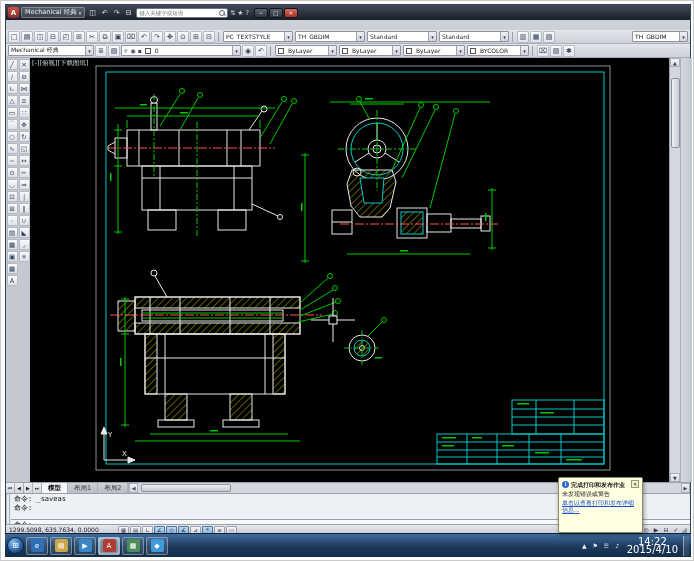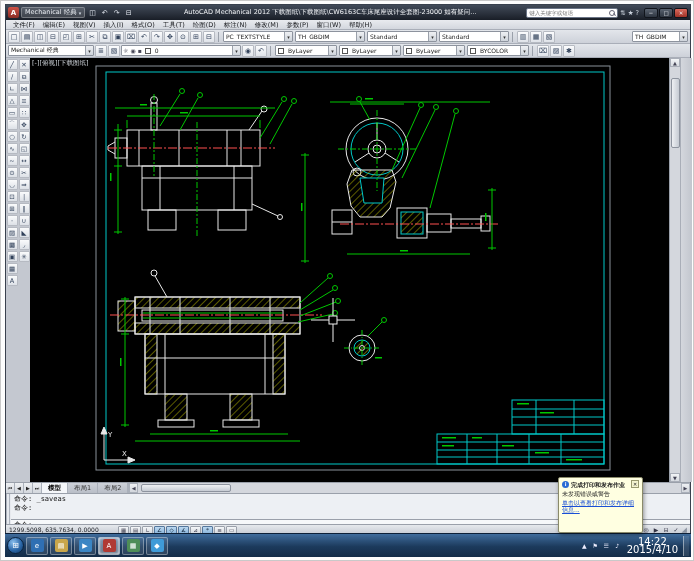--- a/index.html
+++ b/index.html
@@ -114,53 +114,37 @@
           <span class="qat-btn">
             <span>↶</span>
           </span>
           <span class="qat-btn">
             <span>↷</span>
           </span>
           <span class="qat-btn">
             <span>⊟</span>
           </span>
         </span>
-      <span class="title-text">AutoCAD Mechanical 2012  下载图纸\下载图纸\CW6163C车床尾座设计全套图-23000 如有疑问...</span>
       <span class="ic-search">
         <input placeholder="键入关键字或短语" style="">
         <span class="mag"></span>
       </span>
       <span class="ic-icons">
 
       <span>⇅</span>
           <span>★</span>
           <span>?</span>
         </span>
       <span class="winbtns">
         <span class="wb">─</span>
         <span class="wb">□</span>
         <span class="wb close">✕</span>
       </span>
     </div>
 
-    <div class="menubar">
-
-    <span class="menu-item">文件(F)</span>
-        <span class="menu-item">编辑(E)</span>
-        <span class="menu-item">视图(V)</span>
-        <span class="menu-item">插入(I)</span>
-        <span class="menu-item">格式(O)</span>
-        <span class="menu-item">工具(T)</span>
-        <span class="menu-item">绘图(D)</span>
-        <span class="menu-item">标注(N)</span>
-        <span class="menu-item">修改(M)</span>
-        <span class="menu-item">参数(P)</span>
-        <span class="menu-item">窗口(W)</span>
-        <span class="menu-item">帮助(H)</span>
-      </div>
 
     <div class="tbrow tb1">
       <span style="display:flex;gap:1px">
 
       <span class="tbtn">
             <span>□</span>
           </span>
           <span class="tbtn">
             <span>▤</span>
           </span>

